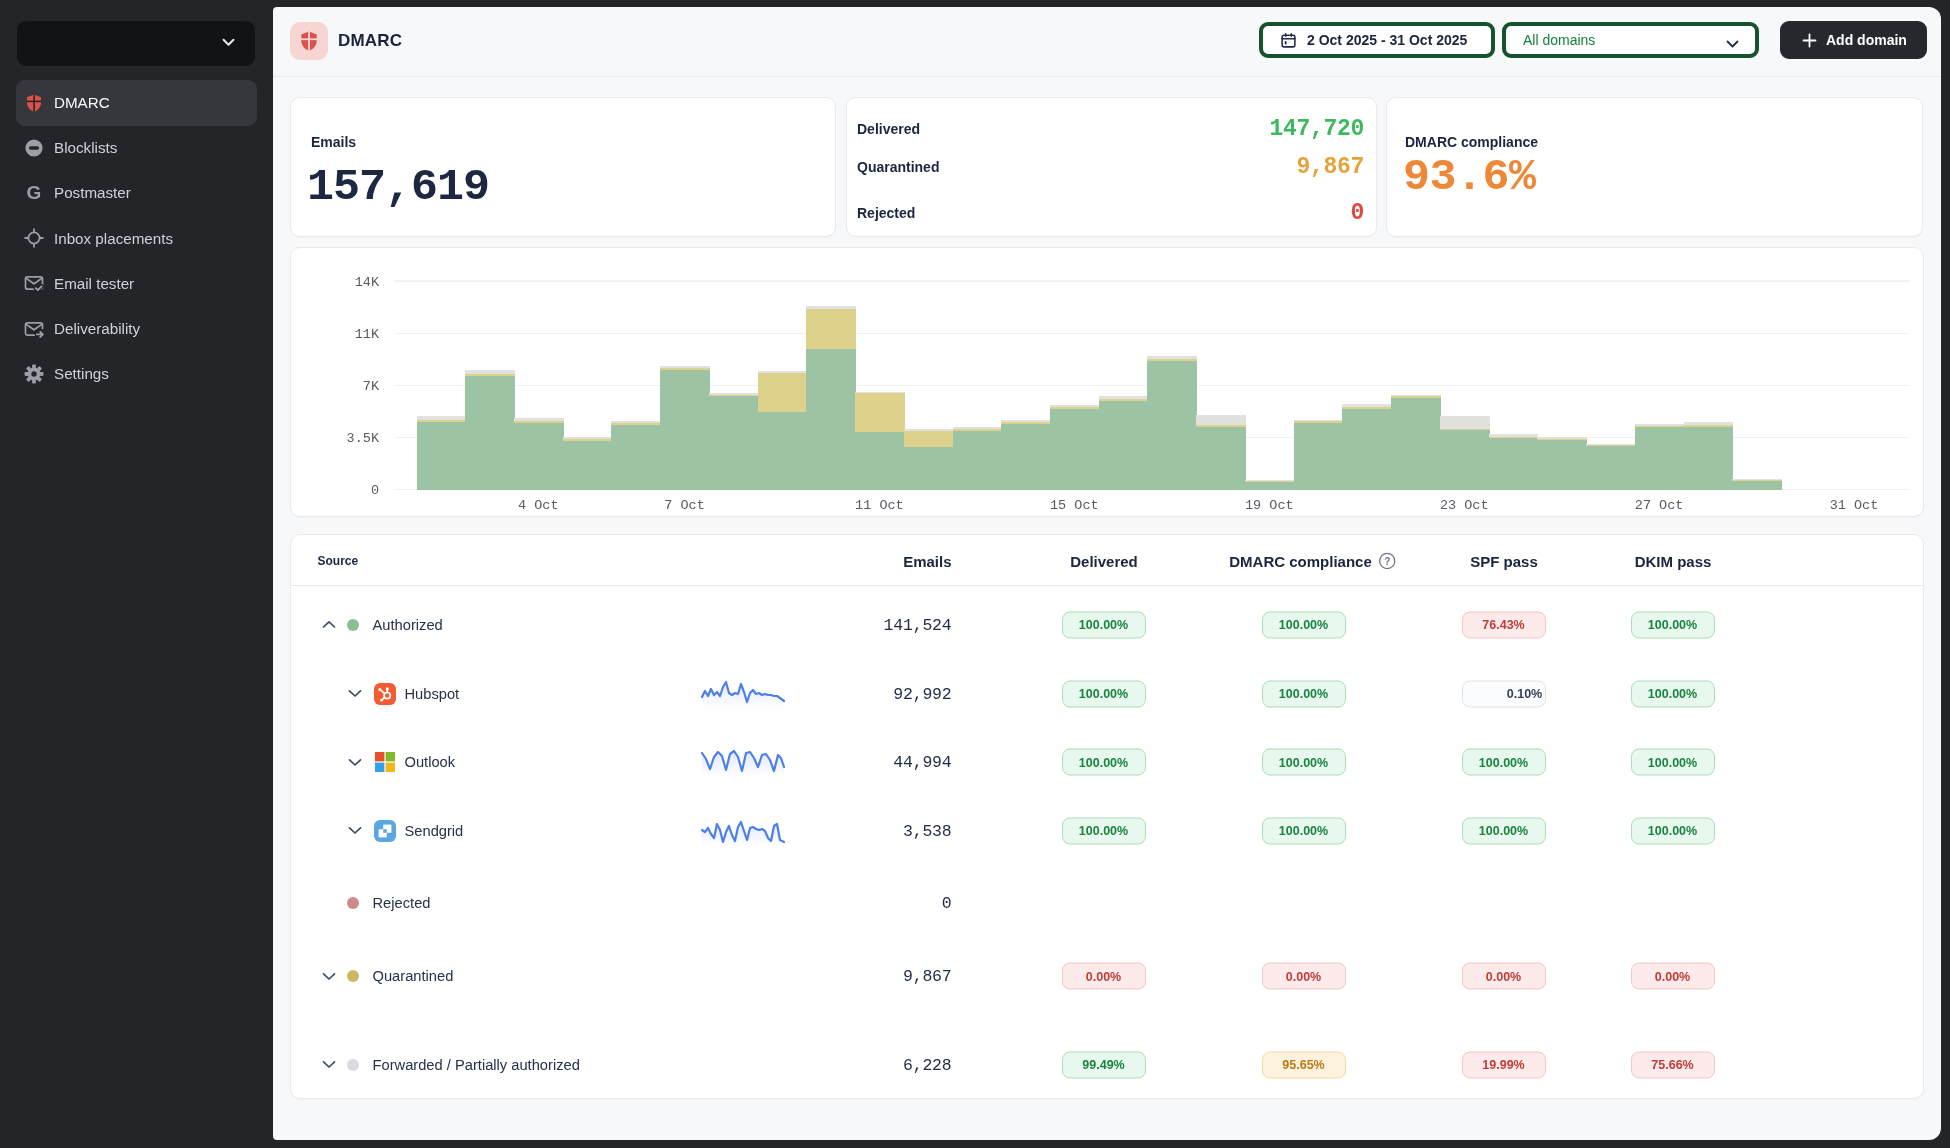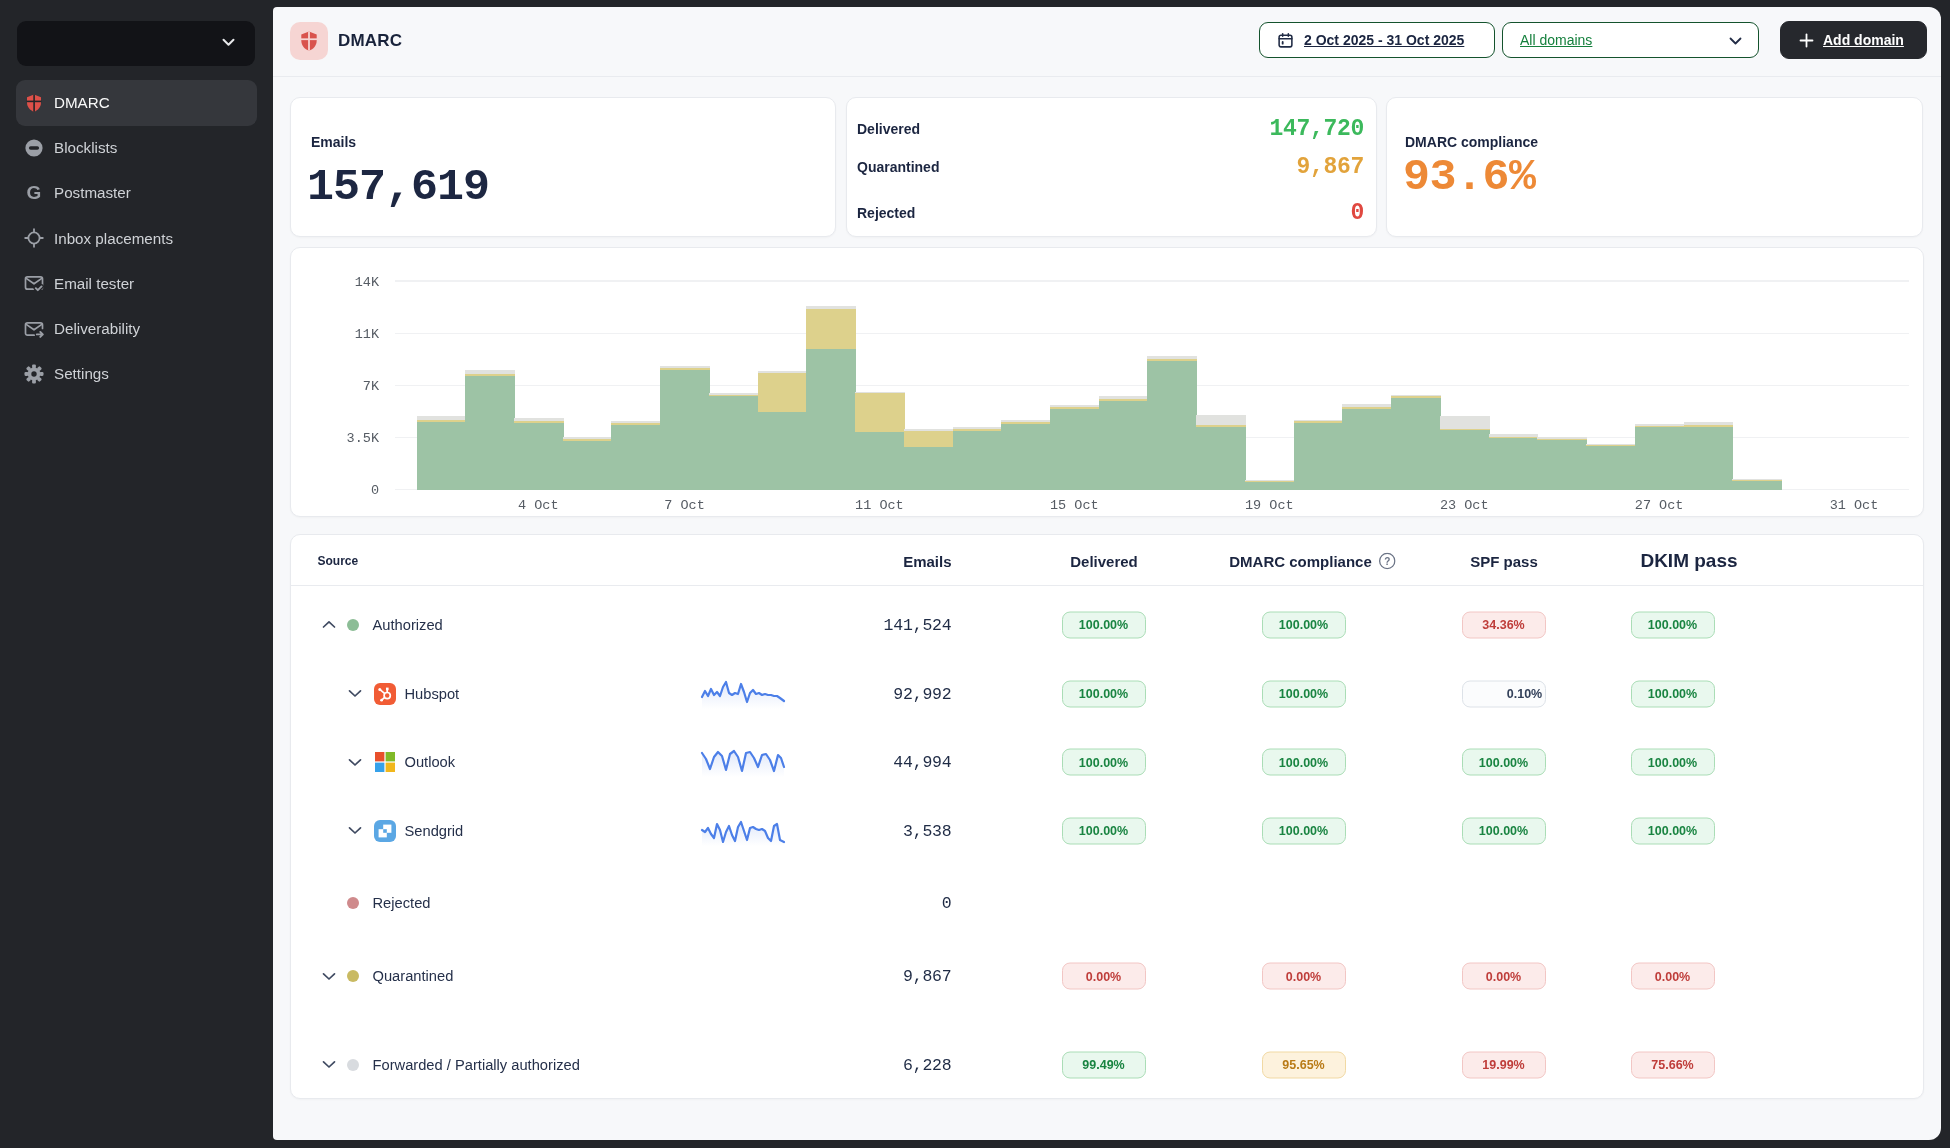--- a/index.html
+++ b/index.html
@@ -10,21 +10,21 @@
 #sidebar{position:absolute;left:0;top:0;width:273px;height:1148px;background:#232529;}
 #orgdd{position:absolute;left:17px;top:21px;width:238px;height:45px;background:#121317;border-radius:9px;}
 .nav-item{position:absolute;left:16px;width:241px;height:46px;border-radius:9px;display:flex;align-items:center;color:#cfd2d6;font-size:15.2px;font-weight:500;}
 .nav-item .nico{width:20px;height:20px;margin-left:8px;margin-right:10px;display:flex;align-items:center;justify-content:center;}
 .nav-item.active{background:#35373c;color:#fafafa;}
 
 #panel{position:absolute;left:273px;top:7px;width:1668px;height:1133px;background:#f7f8fa;border-radius:4px 12px 12px 4px;}
 #phead{position:absolute;left:0;top:0;width:100%;height:70px;border-bottom:1px solid #e9ebef;}
 .card{position:absolute;background:#fff;border:1px solid #e8eaee;border-radius:10px;box-shadow:0 1px 2px rgba(16,24,40,.03);}
 .clabel{font-size:14px;font-weight:bold;color:#1b2540;}
-.btn{position:absolute;background:#fff;border:1px solid #14532d;border-radius:9px;display:flex;align-items:center;font-size:14px;font-weight:bold;color:#1b2540;text-decoration:underline;}
+.btn{position:absolute;background:#fff;border:4px solid #14532d;border-radius:9px;display:flex;align-items:center;font-size:14px;font-weight:bold;color:#1b2540;}
 .pill{position:absolute;width:84px;height:27px;border-radius:8px;border:1.5px solid;display:flex;align-items:center;justify-content:center;font-size:12.5px;font-weight:bold;transform:translate(-50%,-50%);}
 .pill.g{background:#e9f8ee;border-color:#aaddb6;color:#198441;}
 .pill.r{background:#fcebea;border-color:#f2c6c4;color:#bf3d3a;}
 .pill.n{background:#fbfcfd;border-color:#dde2e8;color:#33415a;}
 .pill.o{background:#fdf2dd;border-color:#f1d9a3;color:#b97b17;}
 .rowlabel{font-size:14.7px;color:#25304a;}
 .emval{position:absolute;right:971px;transform:translateY(-50%);font-family:"Liberation Mono",monospace;font-size:16.5px;font-weight:normal;color:#1f2b45;letter-spacing:-0.2px;}
 .dot{position:absolute;width:12px;height:12px;border-radius:50%;transform:translate(-50%,-50%);}
 .vmid{transform:translateY(-50%);}
 </style></head><body>
@@ -249,35 +249,35 @@
 <text shape-rendering="geometricPrecision" x="1173.2" y="261" text-anchor="middle" font-family="Liberation Mono, monospace" font-size="13.5" fill="#565c64">23 Oct</text>
 <text shape-rendering="geometricPrecision" x="1368.1" y="261" text-anchor="middle" font-family="Liberation Mono, monospace" font-size="13.5" fill="#565c64">27 Oct</text>
 <text shape-rendering="geometricPrecision" x="1563.0" y="261" text-anchor="middle" font-family="Liberation Mono, monospace" font-size="13.5" fill="#565c64">31 Oct</text>
 </svg>
     </div>
 <div class="card" style="left:16.5px;top:527px;width:1634px;height:565px;">
 <div class="abs vmid" style="left:27px;top:26px;font-size:12px;font-weight:bold;color:#1b2540;">Source</div>
 <div class="abs vmid" style="right:971px;top:26px;font-size:15px;font-weight:bold;color:#1b2540;">Emails</div>
 <div class="abs" style="left:813.5px;top:26px;transform:translate(-50%,-50%);font-size:15px;font-weight:bold;color:#1b2540;white-space:nowrap;">Delivered</div>
 <div class="abs" style="left:1213.5px;top:26px;transform:translate(-50%,-50%);font-size:15px;font-weight:bold;color:#1b2540;white-space:nowrap;">SPF pass</div>
-<div class="abs" style="left:1382.5px;top:26px;transform:translate(-50%,-50%);font-size:19px;font-weight:bold;color:#1b2540;white-space:nowrap;margin-left:16px;">DKIM pass</div>
+<div class="abs" style="left:1382.5px;top:26px;transform:translate(-50%,-50%);font-size:15px;font-weight:bold;color:#1b2540;white-space:nowrap;">DKIM pass</div>
 <div class="abs" style="left:1022px;top:26px;transform:translate(-50%,-50%);font-size:15px;font-weight:bold;color:#1b2540;white-space:nowrap;display:flex;align-items:center;">DMARC compliance<svg style="margin-left:7px;" width="17" height="17" viewBox="0 0 17 17" fill="none">
           <circle cx="8.5" cy="8.5" r="7.6" stroke="#6b7486" stroke-width="1.3"></circle>
           <text x="8.5" y="12" text-anchor="middle" font-size="10" font-weight="bold" fill="#6b7486" font-family="Liberation Sans,sans-serif">?</text>
         </svg></div>
 <div class="abs" style="left:0;top:50px;width:100%;height:1px;background:#e9ebef;"></div>
 <svg class="abs" style="left:31px;top:85.0px;" width="14" height="9" viewBox="0 0 14 9" fill="none" stroke="#3f4a61" stroke-width="1.7" stroke-linecap="round" stroke-linejoin="round">
         <path d="M1.5 7 L7 1.8 L12.5 7"></path>
       </svg>
 <div class="dot" style="left:62.5px;top:89.5px;background:#8cbd96;"></div>
 <div class="rowlabel abs vmid" style="left:82px;top:89.5px;">Authorized</div>
 <div class="emval" style="top:89.5px;">141,524</div>
 <div class="pill g" style="left:813px;top:89.5px;">100.00%</div>
 <div class="pill g" style="left:1013px;top:89.5px;">100.00%</div>
-<div class="pill r" style="left:1213px;top:89.5px;">34.36%</div>
+<div class="pill r" style="left:1213px;top:89.5px;">76.43%</div>
 <div class="pill g" style="left:1382px;top:89.5px;">100.00%</div>
 <svg class="abs" style="left:57px;top:154.0px;" width="14" height="9" viewBox="0 0 14 9" fill="none" stroke="#3f4a61" stroke-width="1.7" stroke-linecap="round" stroke-linejoin="round">
         <path d="M1.5 1.8 L7 7 L12.5 1.8"></path>
       </svg>
 <svg class="abs" width="22" height="22" viewBox="0 0 22 22" style="left:83px;top:147.5px;">
         <rect width="22" height="22" rx="6" fill="#f15c35"></rect>
         <g stroke="#fff" stroke-width="1.7" fill="none">
           <circle cx="13.2" cy="12.6" r="3.1"></circle>
           <line x1="13.2" y1="9.5" x2="13.2" y2="6.2"></line>
           <line x1="10.8" y1="10.6" x2="6.3" y2="6.9"></line>

